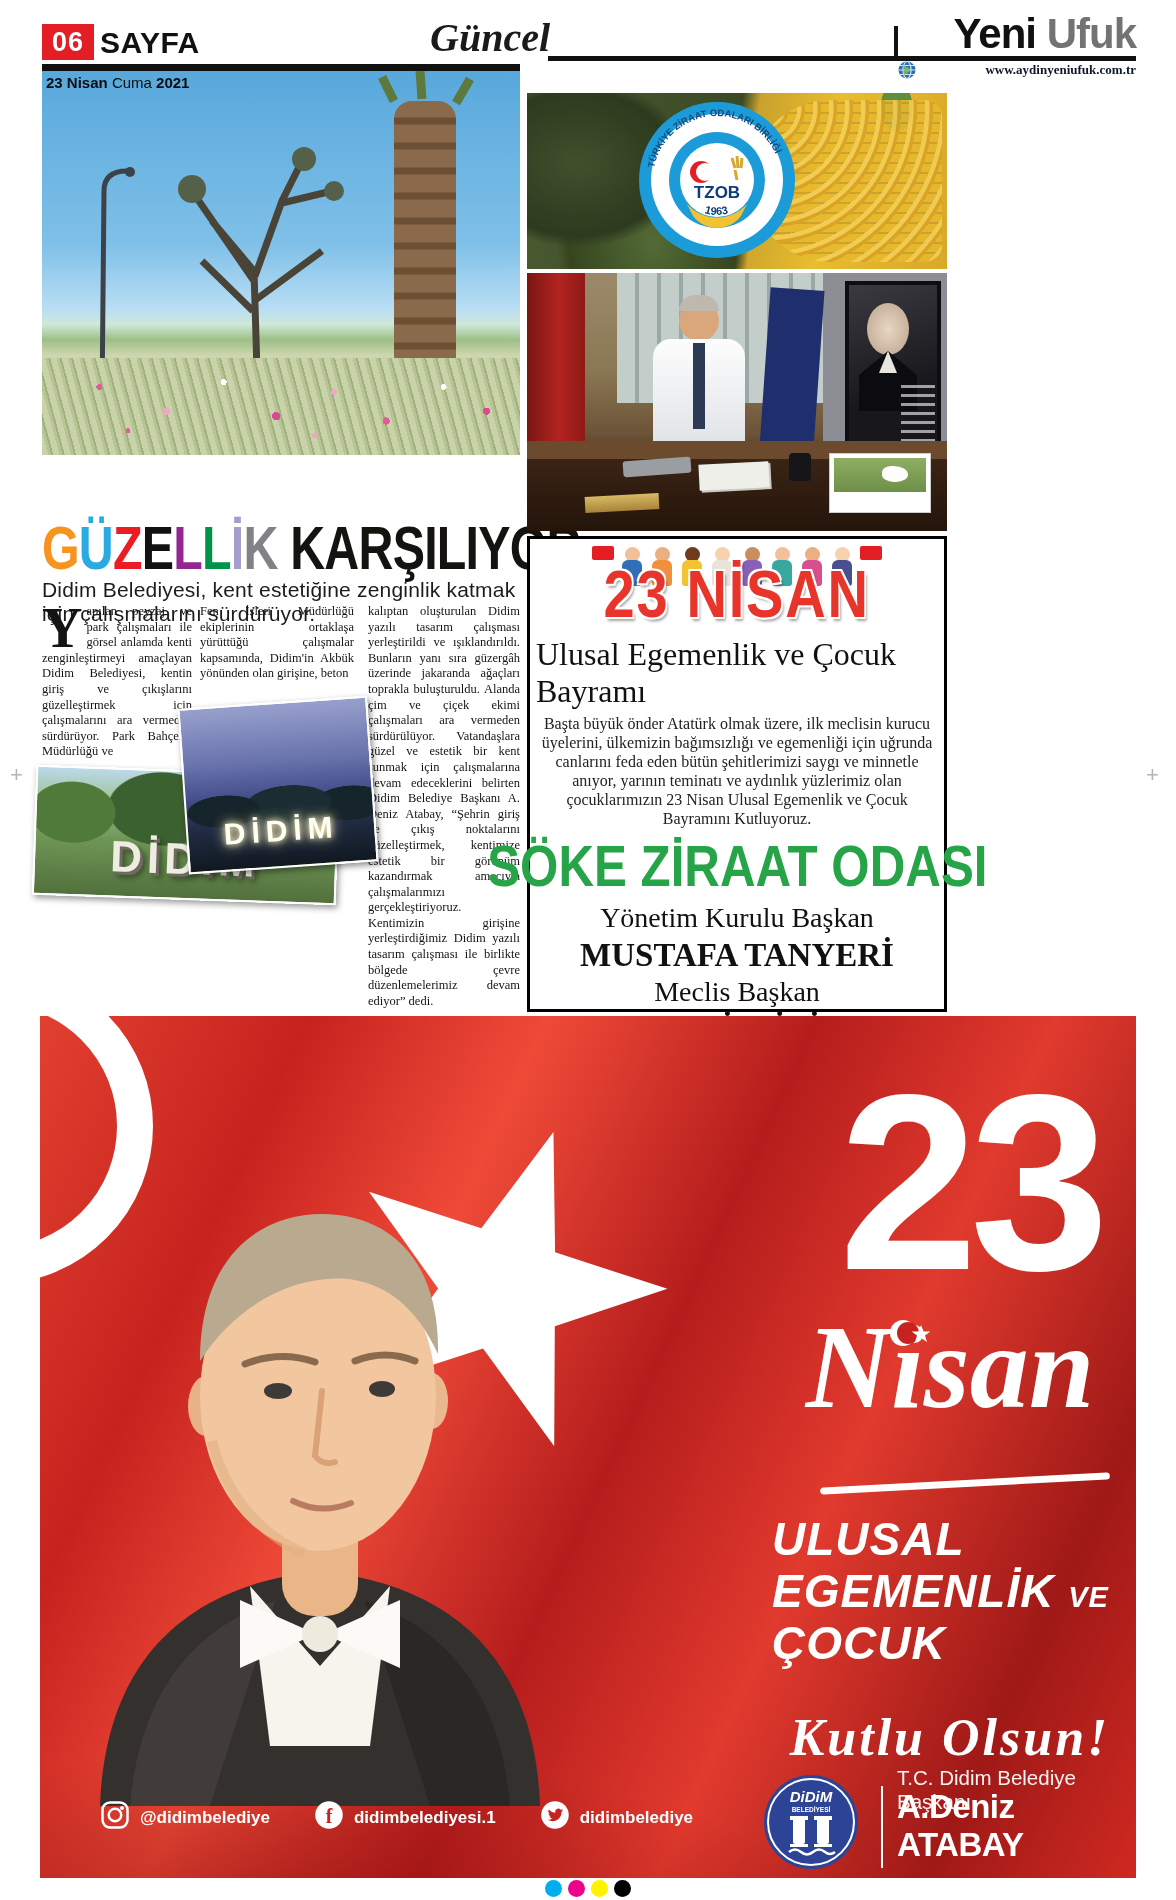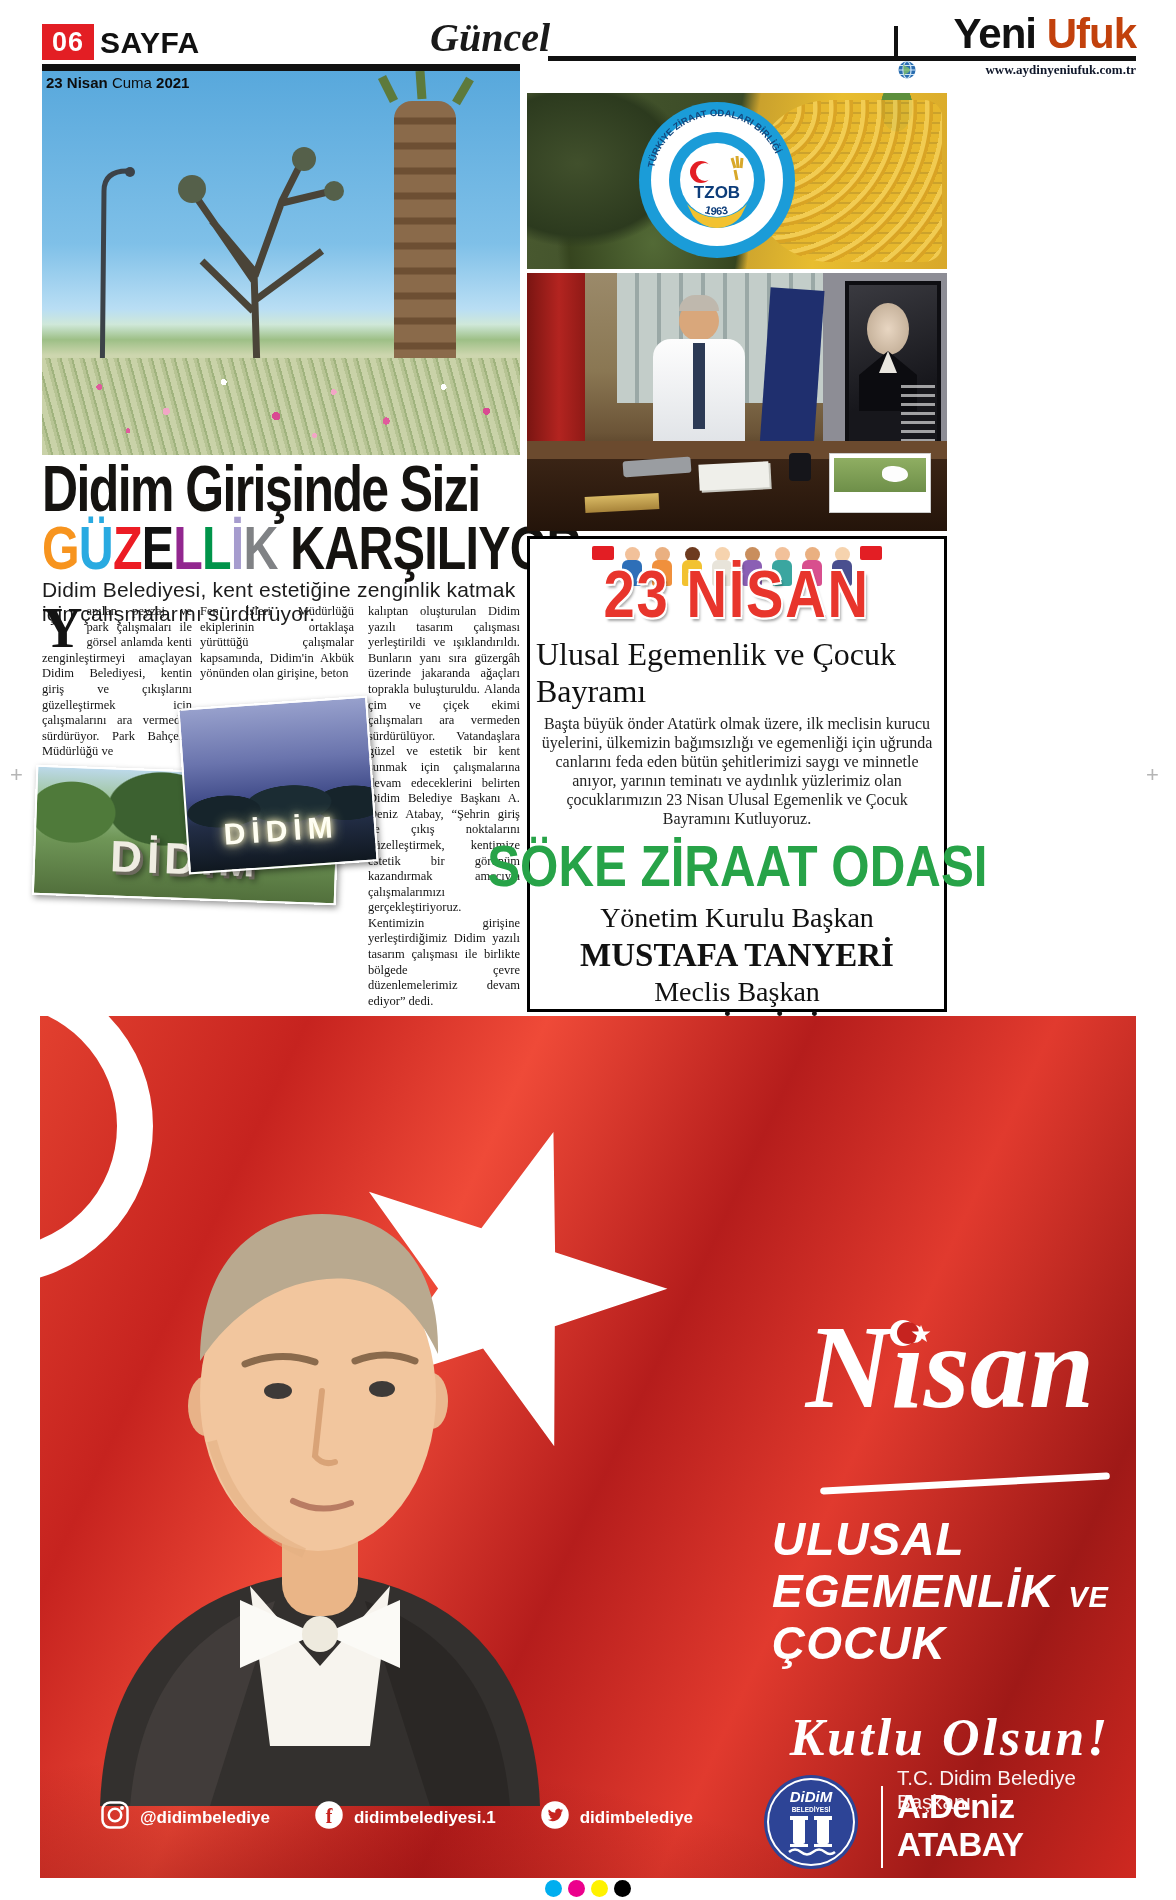--- a/index.html
+++ b/index.html
@@ -15,21 +15,21 @@
         font-weight:700;font-size:27px;text-align:center;line-height:36px;letter-spacing:1px;}
   .plabel{left:100px;top:26px;font-size:30px;font-weight:700;letter-spacing:.5px;}
   .hbar{left:42px;top:64px;width:478px;height:7px;background:#111;}
   .pdate{left:46px;top:74px;font-size:15px;color:#0d0d0d;z-index:5;}
   .section{left:400px;top:14px;width:180px;text-align:center;font-family:"Liberation Serif",serif;
            font-style:italic;font-weight:700;font-size:40px;color:#1a1a1a;}
   .hrule{left:548px;top:56px;width:588px;height:5px;background:#111;}
   .mast-tick{left:894px;top:26px;width:4px;height:30px;background:#111;}
   .masthead{left:902px;top:10px;width:234px;text-align:right;font-size:42px;font-weight:700;
             letter-spacing:-1px;}
-  .masthead .red{color:#c2410c;margin-top:7px;}
+  .masthead .red{color:#737373;margin-top:7px;}
   .website{left:920px;top:62px;width:216px;text-align:right;font-family:"Liberation Serif",serif;
            font-weight:700;font-size:13px;color:#0f172a;}
   .globe{left:897px;top:60px;width:20px;height:20px;}
 
   
   .photo-main{left:42px;top:71px;width:478px;height:384px;
      background:
        radial-gradient(14px 10px at 60px 330px,#2e4d20 60%,transparent 61%),
        radial-gradient(20px 14px at 120px 345px,#3c5f2a 60%,transparent 61%),
        radial-gradient(24px 16px at 250px 350px,#2e4d20 60%,transparent 61%),
@@ -169,21 +169,20 @@
         <circle cx="292" cy="120" r="10" fill="#55604a"></circle>
 
       <rect x="352" y="30" width="62" height="300" rx="18" fill="#8a6a4a"></rect>
       <path d="M352 50h62M352 75h62M352 100h62M352 125h62M352 150h62M352 175h62M352 200h62M352 225h62M352 250h62M352 275h62" stroke="#6d4f33" stroke-width="7"></path>
       <path d="M352 30 L340 6 M380 28 L378 0 M414 32 L428 8" stroke="#5d7a3c" stroke-width="9" fill="none"></path>
     </svg>
   </div>
   <div class="abs flowers"></div>
   <div class="abs pdate"><b>23 Nisan</b> <span>Cuma</span> <b>2021</b></div>
 
-  <div class="abs headline1"><span class="cond">Didim Girişinde Sizi</span></div>
   <div class="abs headline2"><span class="cond"><span style="color: rgb(247, 148, 30);">G</span><span style="color: rgb(41, 170, 225);">Ü</span><span style="color: rgb(236, 28, 36);">Z</span><span style="color: rgb(17, 17, 17);">E</span><span style="color: rgb(146, 39, 143);">L</span><span style="color: rgb(0, 148, 74);">L</span><span style="color: rgb(166, 156, 206);">İ</span><span style="color: rgb(128, 130, 133);">K</span><span> KARŞILIYOR</span></span></div>
   <div class="abs subtitle">Didim Belediyesi, kent estetiğine zenginlik katmak için çalışmalarını sürdürüyor.</div>
 
   <div class="bodycol" style="left:42px;width:150px;"><span class="dropcap">Y</span><span>apılan peyzaj ve park çalışmaları ile görsel anlamda kenti zenginleştirmeyi amaçlayan Didim Belediyesi, kentin giriş ve çıkışlarını güzelleştirmek için çalışmalarını ara vermeden sürdürüyor. Park Bahçeler Müdürlüğü ve</span></div>
   <div class="bodycol" style="left:200px;width:154px;">Fen İşleri Müdürlüğü ekiplerinin ortaklaşa yürüttüğü çalışmalar kapsamında, Didim'in Akbük yönünden olan girişine, beton</div>
   <div class="bodycol" style="left:368px;width:152px;">kalıptan oluşturulan Didim yazılı tasarım çalışması yerleştirildi ve ışıklandırıldı. Bunların yanı sıra güzergâh üzerinde jakaranda ağaçları toprakla buluşturuldu. Alanda çim ve çiçek ekimi çalışmaları ara vermeden sürdürülüyor. Vatandaşlara güzel ve estetik bir kent sunmak için çalışmalarına devam edeceklerini belirten Didim Belediye Başkanı A. Deniz Atabay, “Şehrin giriş ve çıkış noktalarını güzelleştirmek, kentimize estetik bir görünüm kazandırmak amacıyla çalışmalarımızı gerçekleştiriyoruz. Kentimizin girişine yerleştirdiğimiz Didim yazılı tasarım çalışması ile birlikte bölgede çevre düzenlemelerimiz devam ediyor” dedi.</div>
 
   <div class="abs photo-night">
     <span class="night-letters">DİDİM</span>
   </div>
@@ -311,20 +310,21 @@
       <path d="M140 255 C140 150 200 108 262 108 C330 108 380 155 378 248 C355 198 325 180 295 174 C245 166 180 192 140 255 Z" fill="#b9a98f"></path>
       <path d="M185 258 q35 -14 70 -2" stroke="#8a6a4c" stroke-width="7" fill="none" stroke-linecap="round"></path>
       <path d="M295 255 q30 -12 60 0" stroke="#8a6a4c" stroke-width="7" fill="none" stroke-linecap="round"></path>
       <ellipse cx="218" cy="285" rx="14" ry="8" fill="#3e3a38"></ellipse>
       <ellipse cx="322" cy="283" rx="13" ry="8" fill="#3e3a38"></ellipse>
       <path d="M262 285 L255 350 q8 10 20 6" stroke="#d9a377" stroke-width="6" fill="none" stroke-linecap="round"></path>
       <path d="M233 395 q28 14 58 2" stroke="#b97c63" stroke-width="6" fill="none" stroke-linecap="round"></path>
       <path d="M152 335 q22 82 92 112" stroke="#e2ae82" stroke-width="10" fill="none" opacity=".55"></path>
     </svg>
   </div>
+  <div class="abs big23">23</div>
   <div class="abs" style="left:888px;top:1316px;z-index:5;">
     <svg width="44" height="34" viewBox="0 0 44 34">
         <circle cx="15" cy="17" r="13" fill="#fff"></circle>
         <circle cx="20" cy="17" r="11" fill="#c6231f"></circle>
         <polygon points="33,9 35.6,15.4 42.4,15.4 37,19.6 39,26 33,22 27,26 29,19.6 23.6,15.4 30.4,15.4" fill="#fff"></polygon>
       </svg>
   </div>
   <div class="abs nisan">Nisan</div>
   <div class="abs nisan-underline"></div>
   <div class="abs adline" style="left:772px;top:1512px;font-size:46px;">ULUSAL</div>

